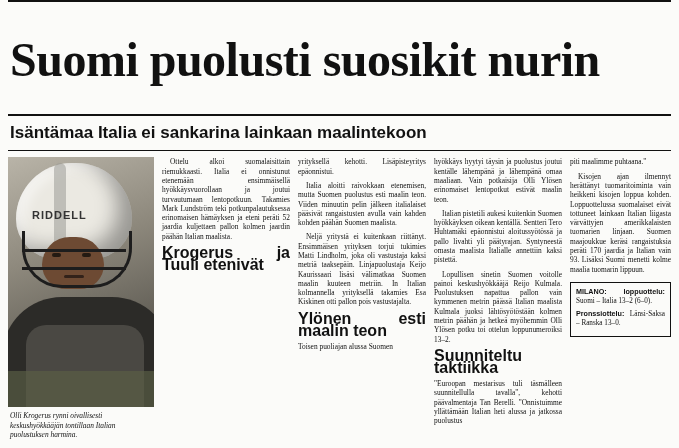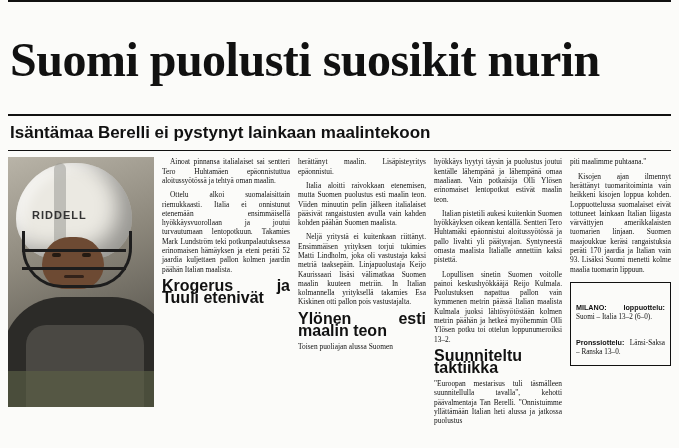--- a/index.html
+++ b/index.html
@@ -225,34 +225,34 @@
     padding: 4px 5px;
     margin-top: 8px;
     font-size: 7.2px;
     line-height: 9.2px;
   }
   .boxed .b-title {
     font-family: "Liberation Sans", sans-serif;
     font-weight: bold;
     font-size: 7.2px;
   }
-  .boxed p { margin: 16px 0 3px 0; text-indent: 0; }
+  .boxed p { margin: 0 0 3px 0; text-indent: 0; }
 </style>
 </head>
 <body>
 
 <div class="page">
 
   <div class="rule"></div>
 
   <h1 class="headline">Suomi puolusti suosikit nurin</h1>
 
   <div class="rule"></div>
 
-  <div class="subhead">Isäntämaa Berelli ei pystynyt lainkaan maalintekoon</div>
+  <div class="subhead">Isäntämaa Italia ei sankarina lainkaan maalintekoon</div>
 
   <div class="rule-thin"></div>
 
   <div class="content">
 
     <div class="colphoto">
       <div class="photo">
         <div class="sky"></div>
         <div class="shoulders"></div>
         <div class="jersey"></div>
@@ -261,30 +261,30 @@
         <div class="helmet-stripe"></div>
         <div class="brand">RIDDELL</div>
         <div class="face"></div>
         <div class="eye eye-l"></div>
         <div class="eye eye-r"></div>
         <div class="mouth"></div>
         <div class="facemask"></div>
         <div class="facemask-bar fm1"></div>
         <div class="facemask-bar fm2"></div>
       </div>
+      <div class="caption">Olli Krogerus rynni oivallisesti keskushyökkääjän  tontillaan Italian puolustuksen harmina.</div>
     </div>
 
     <div class="col coltext">
-      <p>Ainoat pinnansa italialaiset sai sentteri Tero Huhtamäen epäonnistuttua aloitussyötössä ja tehtyä oman maalin.</p>
       <p>Ottelu alkoi suomalaisittain riemukkaasti. Italia ei onnistunut etenemään ensimmäisellä hyökkäysvuorollaan ja joutui turvautumaan lentopotkuun. Takamies Mark Lundström teki potkunpalautuksessa erinomaisen hämäyksen ja eteni peräti 52 jaardia kuljettaen pallon kolmen jaardin päähän Italian maalista.</p>
       <div class="subtitle">Krogerus ja Tuuli etenivät</div>
     </div>
 
     <div class="col coltext2">
-      <p class="first">herättänyt maalin. Lisäpisteyritys epäonnistui.</p>
+      <p class="first">yrityksellä kehotti. Lisäpisteyritys epäonnistui.</p>
       <p>Italia aloitti raivokkaan etenemisen, mutta Suomen puolustus esti maalin teon. Viiden minuutin pelin jälkeen italialaiset pääsivät rangaistusten avulla vain kahden kohden päähän Suomen maalista.</p>
       <p>Neljä yritystä ei kuitenkaan riittänyt. Ensimmäisen yrityksen torjui tukimies Matti Lindholm, joka oli vastustaja kaksi metriä taaksepäin. Linjapuolustaja Keijo Kaurissaari lisäsi välimatkaa Suomen maalin kuuteen metriin. In Italian kolmannella yrityksellä takamies Esa Kiskinen otti pallon pois vastustajalta.</p>
       <div class="subtitle">Ylönen esti maalin teon</div>
       <p class="first">Toisen puoliajan alussa Suomen</p>
     </div>
 
     <div class="col coltext3">
       <p class="first">hyökkäys hyytyi täysin ja puolustus joutui kentälle lähempänä ja lähempänä omaa maaliaan. Vain potkaisija Olli Ylösen erinomaiset lentopotkut estivät maalin teon.</p>
       <p>Italian pistetili aukesi kuitenkin Suomen hyökkäyksen oikean kentällä. Sentteri Tero Huhtamäki epäonnistui aloitussyötössä ja pallo livahti yli päätyrajan. Syntyneestä omasta maalista Italialle annettiin kaksi pistettä.</p>
       <p>Lopullisen sinetin Suomen voitolle painoi keskushyökkääjä Reijo Kulmala. Puolustuksen napattua pallon vain kymmenen metrin päässä Italian maalista Kulmala juoksi lähtösyötöstään kolmen metrin päähän ja hetkeä myöhemmin Olli Ylösen potku toi ottelun loppunumeroiksi 13–2.</p>

